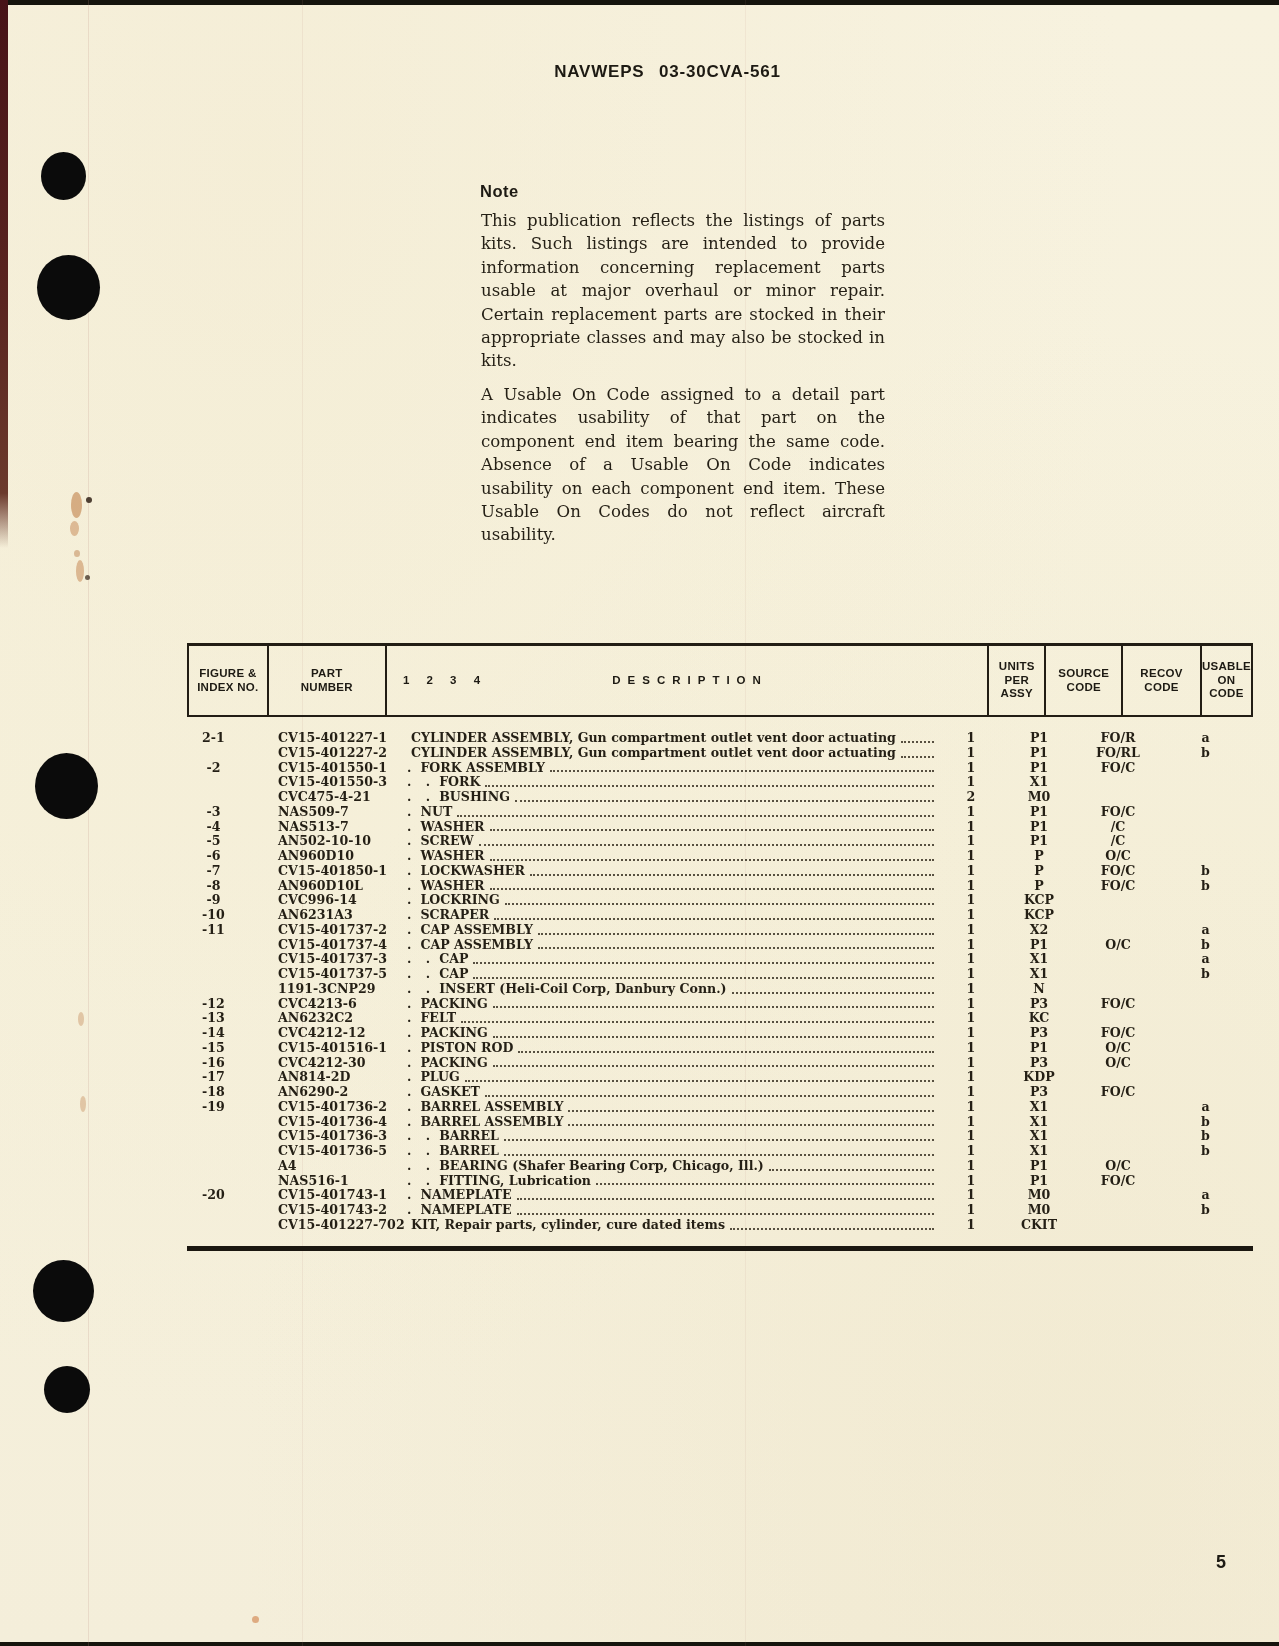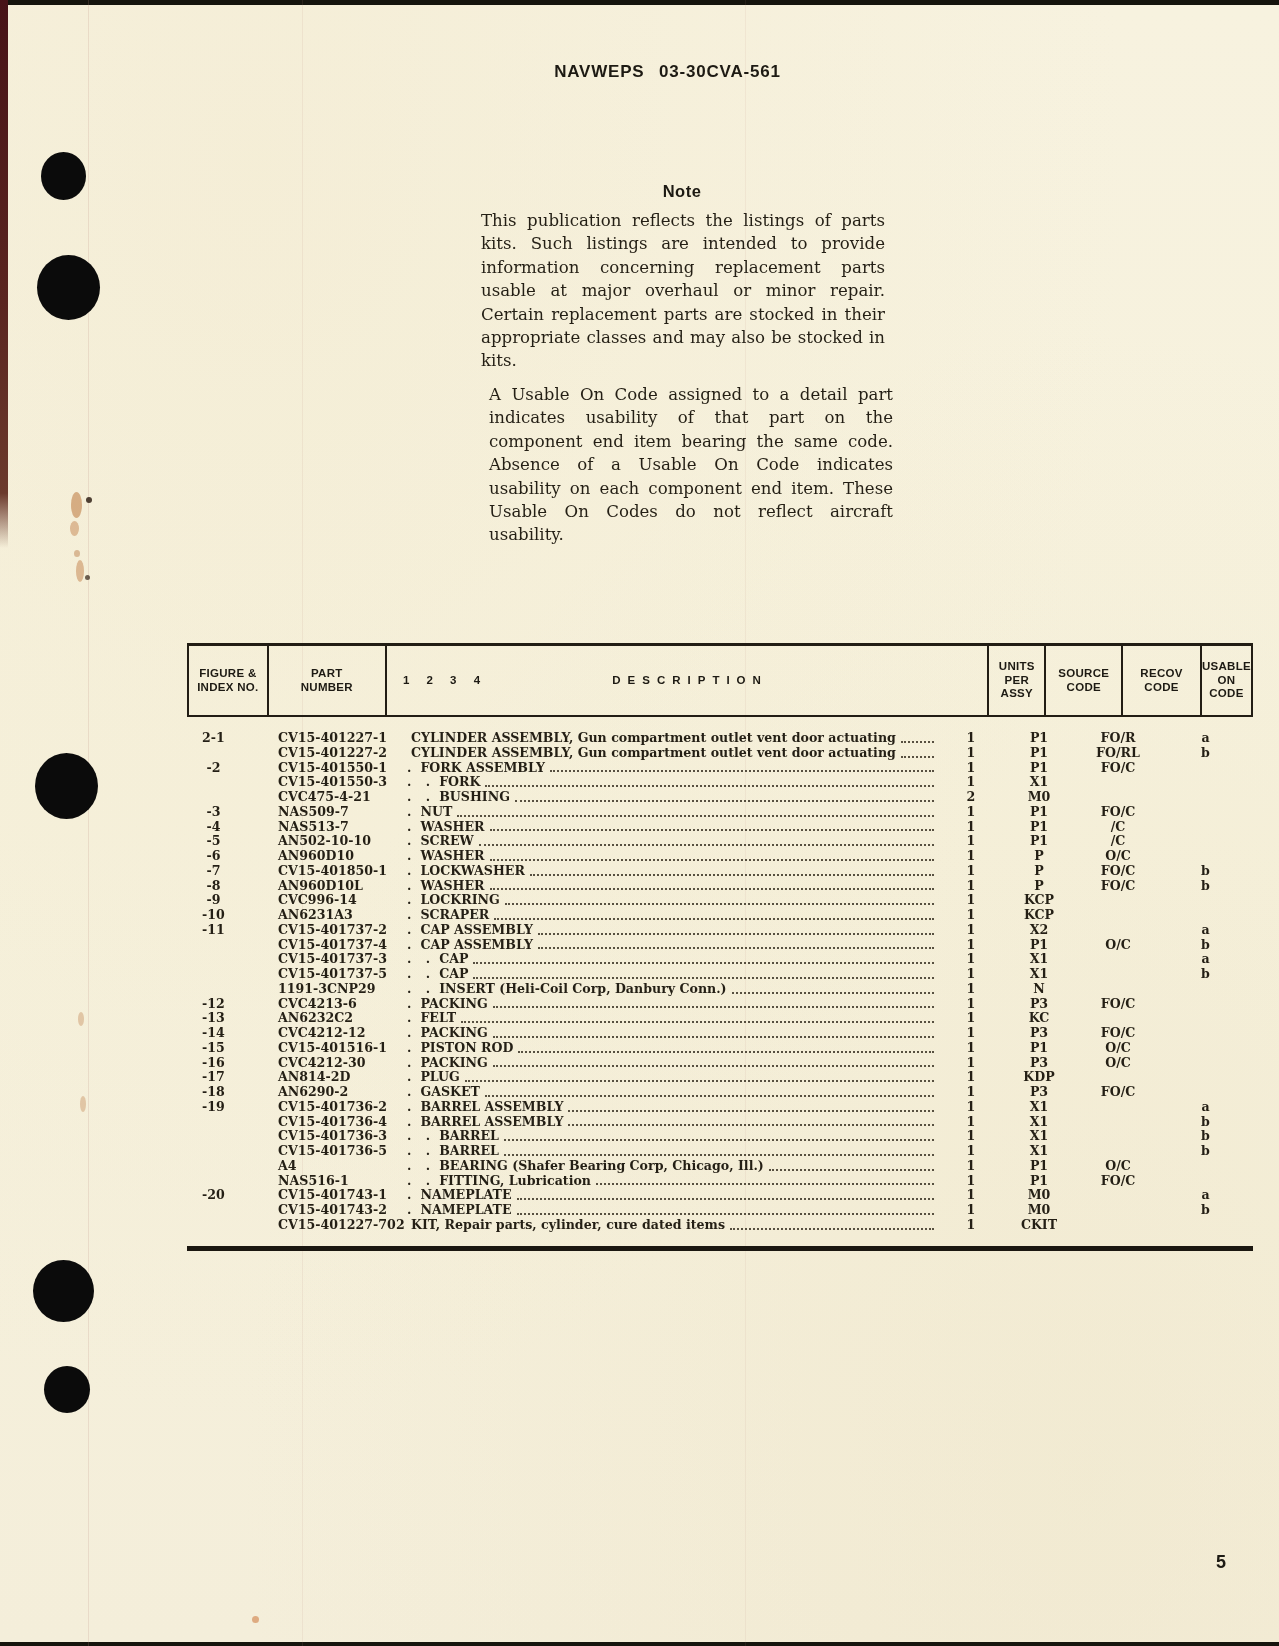--- a/index.html
+++ b/index.html
@@ -30,30 +30,30 @@
   .hole5{left:44px;top:1366px;width:46px;height:47px;}
   
   .stain{position:absolute;border-radius:50%;}
   
   .doc-number{
     position:absolute;left:56px;right:0;top:62px;text-align:center;
     font-family:"Liberation Sans",sans-serif;font-weight:bold;font-size:17px;
     letter-spacing:0.8px;word-spacing:9px;color:#1d1a13;
   }
   .note-heading{
-    position:absolute;left:480px;width:404px;top:182px;text-align:center;
+    position:absolute;left:480px;width:404px;top:182px;text-align:left;
     font-family:"Liberation Sans",sans-serif;font-weight:bold;font-size:16.5px;
     letter-spacing:0.5px;color:#1d1a13;
   }
   .note-para{
     position:absolute;left:481px;width:404px;
     font-size:16.6px;line-height:23.4px;text-align:justify;color:#241f15;
   }
   .para1{top:209px;}
-  .para2{top:383px;margin-left:8px;}
+  .para2{top:383px;}
   
   .thead{
     position:absolute;left:187px;top:643px;width:1066px;height:74px;
     box-sizing:border-box;border:2.5px solid #221d14;border-top-width:3.5px;
     display:flex;background:transparent;
   }
   .th{
     box-sizing:border-box;border-right:2px solid #221d14;
     display:flex;flex-direction:column;justify-content:center;align-items:center;
     font-family:"Liberation Sans",sans-serif;font-weight:bold;font-size:11.5px;

